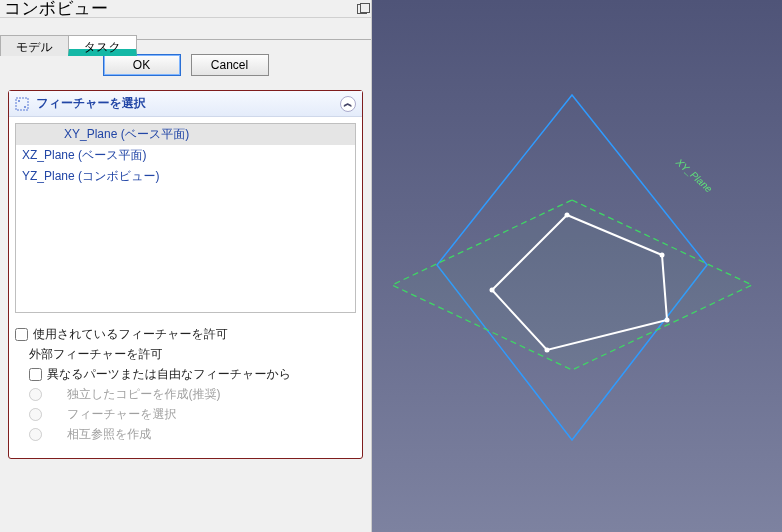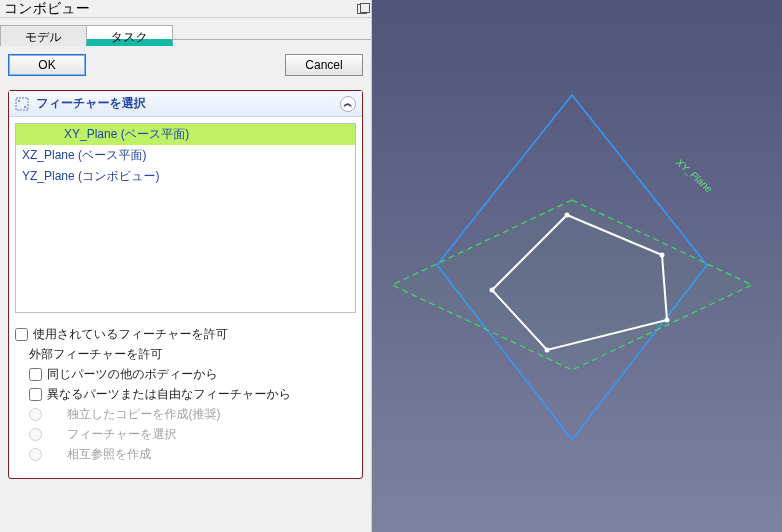--- a/index.html
+++ b/index.html
@@ -14,21 +14,21 @@
   .left-panel {
     width: 372px; height: 100%;
     background: #f0f0f0;
     border-right: 1px solid #ccc;
     display: flex; flex-direction: column;
   }
   .panel-titlebar {
     height: 18px;
     background: #f0f0f0;
     border-bottom: 1px solid #d0d0d0;
-    font-size: 14px;
+    font-size: 17px;
     padding: 2px 4px;
     display: flex; align-items: center; justify-content: space-between;
   }
   .detach-icon {
     width: 10px; height: 10px; display: inline-block;
     border: 1px solid #555;
     position: relative;
   }
   .detach-icon::after {
     content: ""; position: absolute;
@@ -37,40 +37,40 @@
     border: 1px solid #555;
     background: #f0f0f0;
   }
   .tab-row {
     display: flex;
     background: #f0f0f0;
     border-bottom: 1px solid #b0b0b0;
     height: 22px;
   }
   .tab {
-    padding: 3px 24px;
+    padding: 3px 15px;
     border: 1px solid #b0b0b0;
     border-bottom: none;
     margin-right: -1px;
     background: #e8e8e8;
     cursor: pointer;
     position: relative;
-    top: 7px;
+    top: 17px;
   }
   .tab.active {
     background: #fff;
     border-bottom: 7px solid #14b8a6;
   }
   .task-body {
     flex: 1;
     padding: 8px;
     overflow: auto;
   }
   .button-row {
-    display: flex; justify-content: space-between; gap: 10px;
+    display: flex; justify-content: center; gap: 10px;
     margin: 6px 0 14px 0;
   }
   .btn {
     width: 78px; height: 22px;
     background: linear-gradient(#fdfdfd,#e4e4e4);
     border: 1px solid #8a8a8a;
     font-size: 12px;
     cursor: pointer;
   }
   .btn.default {
@@ -111,21 +111,21 @@
     height: 190px;
     overflow: auto;
     background: #fff;
   }
   .list-item {
     padding: 2px 6px;
     color: #2246a6;
     cursor: pointer;
   }
   .list-item.selected {
-    background: #bef264;
+    background: #e5e5e5;
     padding-left: 48px;
   }
   .opts {
     padding: 4px 6px 12px 6px;
     font-size: 12px;
     color: #222;
   }
   .opts .row {
     display: flex; align-items: center;
     margin: 3px 0;
@@ -197,24 +197,20 @@
       <div class="opts">
         <div class="row">
           <input type="checkbox" style="">
           <span>使用されているフィーチャーを許可</span>
         </div>
         <div class="row indent">
           <span>外部フィーチャーを許可</span>
         </div>
         <div class="row indent">
           <input type="checkbox" style="">
-          <span>同じパーツの他のボディーから</span>
-        </div>
-        <div class="row indent">
-          <input type="checkbox" style="">
           <span>異なるパーツまたは自由なフィーチャーから</span>
         </div>
         <div class="row indent disabled">
           <input type="radio" name="copymode" disabled="" style="">
           <span>独立したコピーを作成(推奨)</span>
         </div>
         <div class="row indent disabled">
           <input type="radio" name="copymode" disabled="" style="">
           <span>フィーチャーを選択</span>
         </div>

